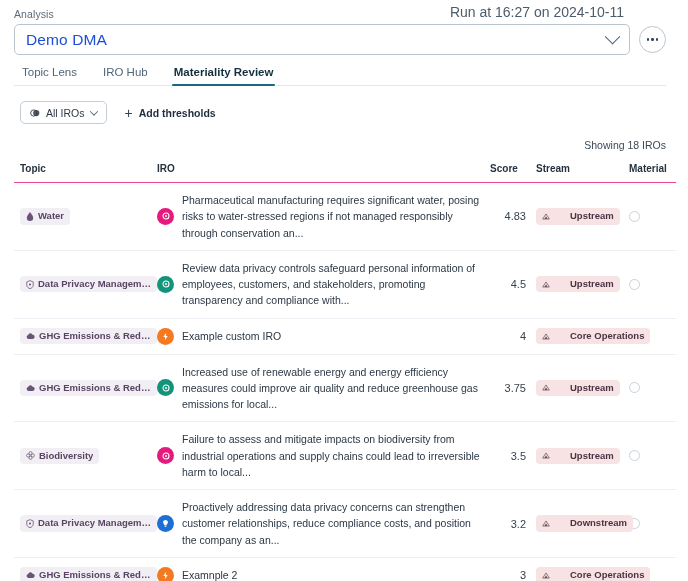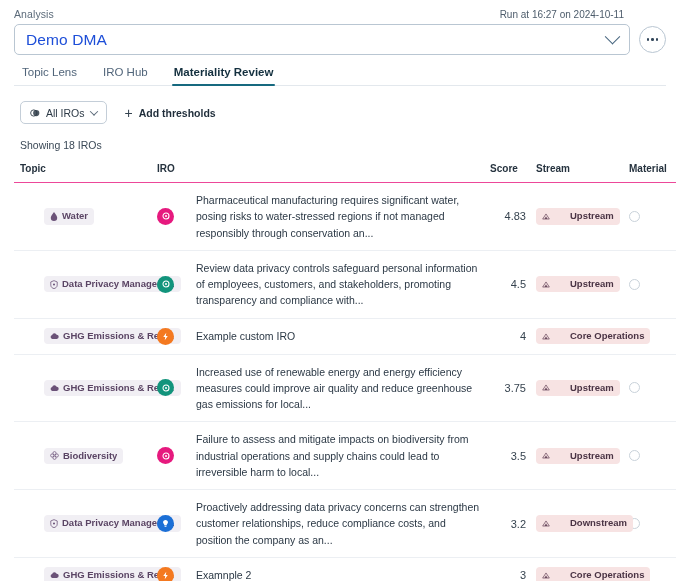--- a/index.html
+++ b/index.html
@@ -25,21 +25,21 @@
     justify-content: space-between;
     padding-top: 8px;
     height: 20px;
   }
   .analysis-label {
     font-size: 10.5px;
     color: #5c6b7a;
     letter-spacing: .1px;
   }
   .run-at {
-    font-size: 10px;
+    font-size: 14px;
     color: #4d5c6b;
     padding-right: 42px;
   }
   .select-row {
     display: flex;
     align-items: center;
     gap: 9px;
     margin-top: 4px;
   }
   .analysis-select {
@@ -149,20 +149,21 @@
     font-size: 14px;
     font-weight: normal;
     color: #34424f;
     line-height: 1;
   }
   .showing {
     margin-top: 15px;
     padding-left: 6px;
     font-size: 10.5px;
     color: #3b4957;
+    text-align: right;
   }
 
   
   table {
     width: 100%;
     border-collapse: collapse;
     margin-top: 12px;
     table-layout: fixed;
   }
   thead th {
@@ -195,29 +196,28 @@
     align-items: center;
     gap: 4px;
     background: #f1eff4;
     border-radius: 4px;
     padding: 3px 6px;
     font-size: 9.5px;
     font-weight: bold;
     color: #5a4464;
     line-height: 1.1;
     max-width: 100%;
-    margin-left: 24px;
   }
   .topic-chip .tchip-label { white-space: nowrap; overflow: hidden; text-overflow: ellipsis; }
   .topic-chip svg { flex: none; }
 
   .iro-cell {
     display: flex;
     align-items: center;
-    gap: 22px;
+    gap: 8px;
   }
   .iro-icon {
     width: 17px; height: 17px;
     border-radius: 50%;
     flex: none;
     display: flex;
     align-items: center;
     justify-content: center;
   }
   .iro-icon.neg { background: #e6197e; }

